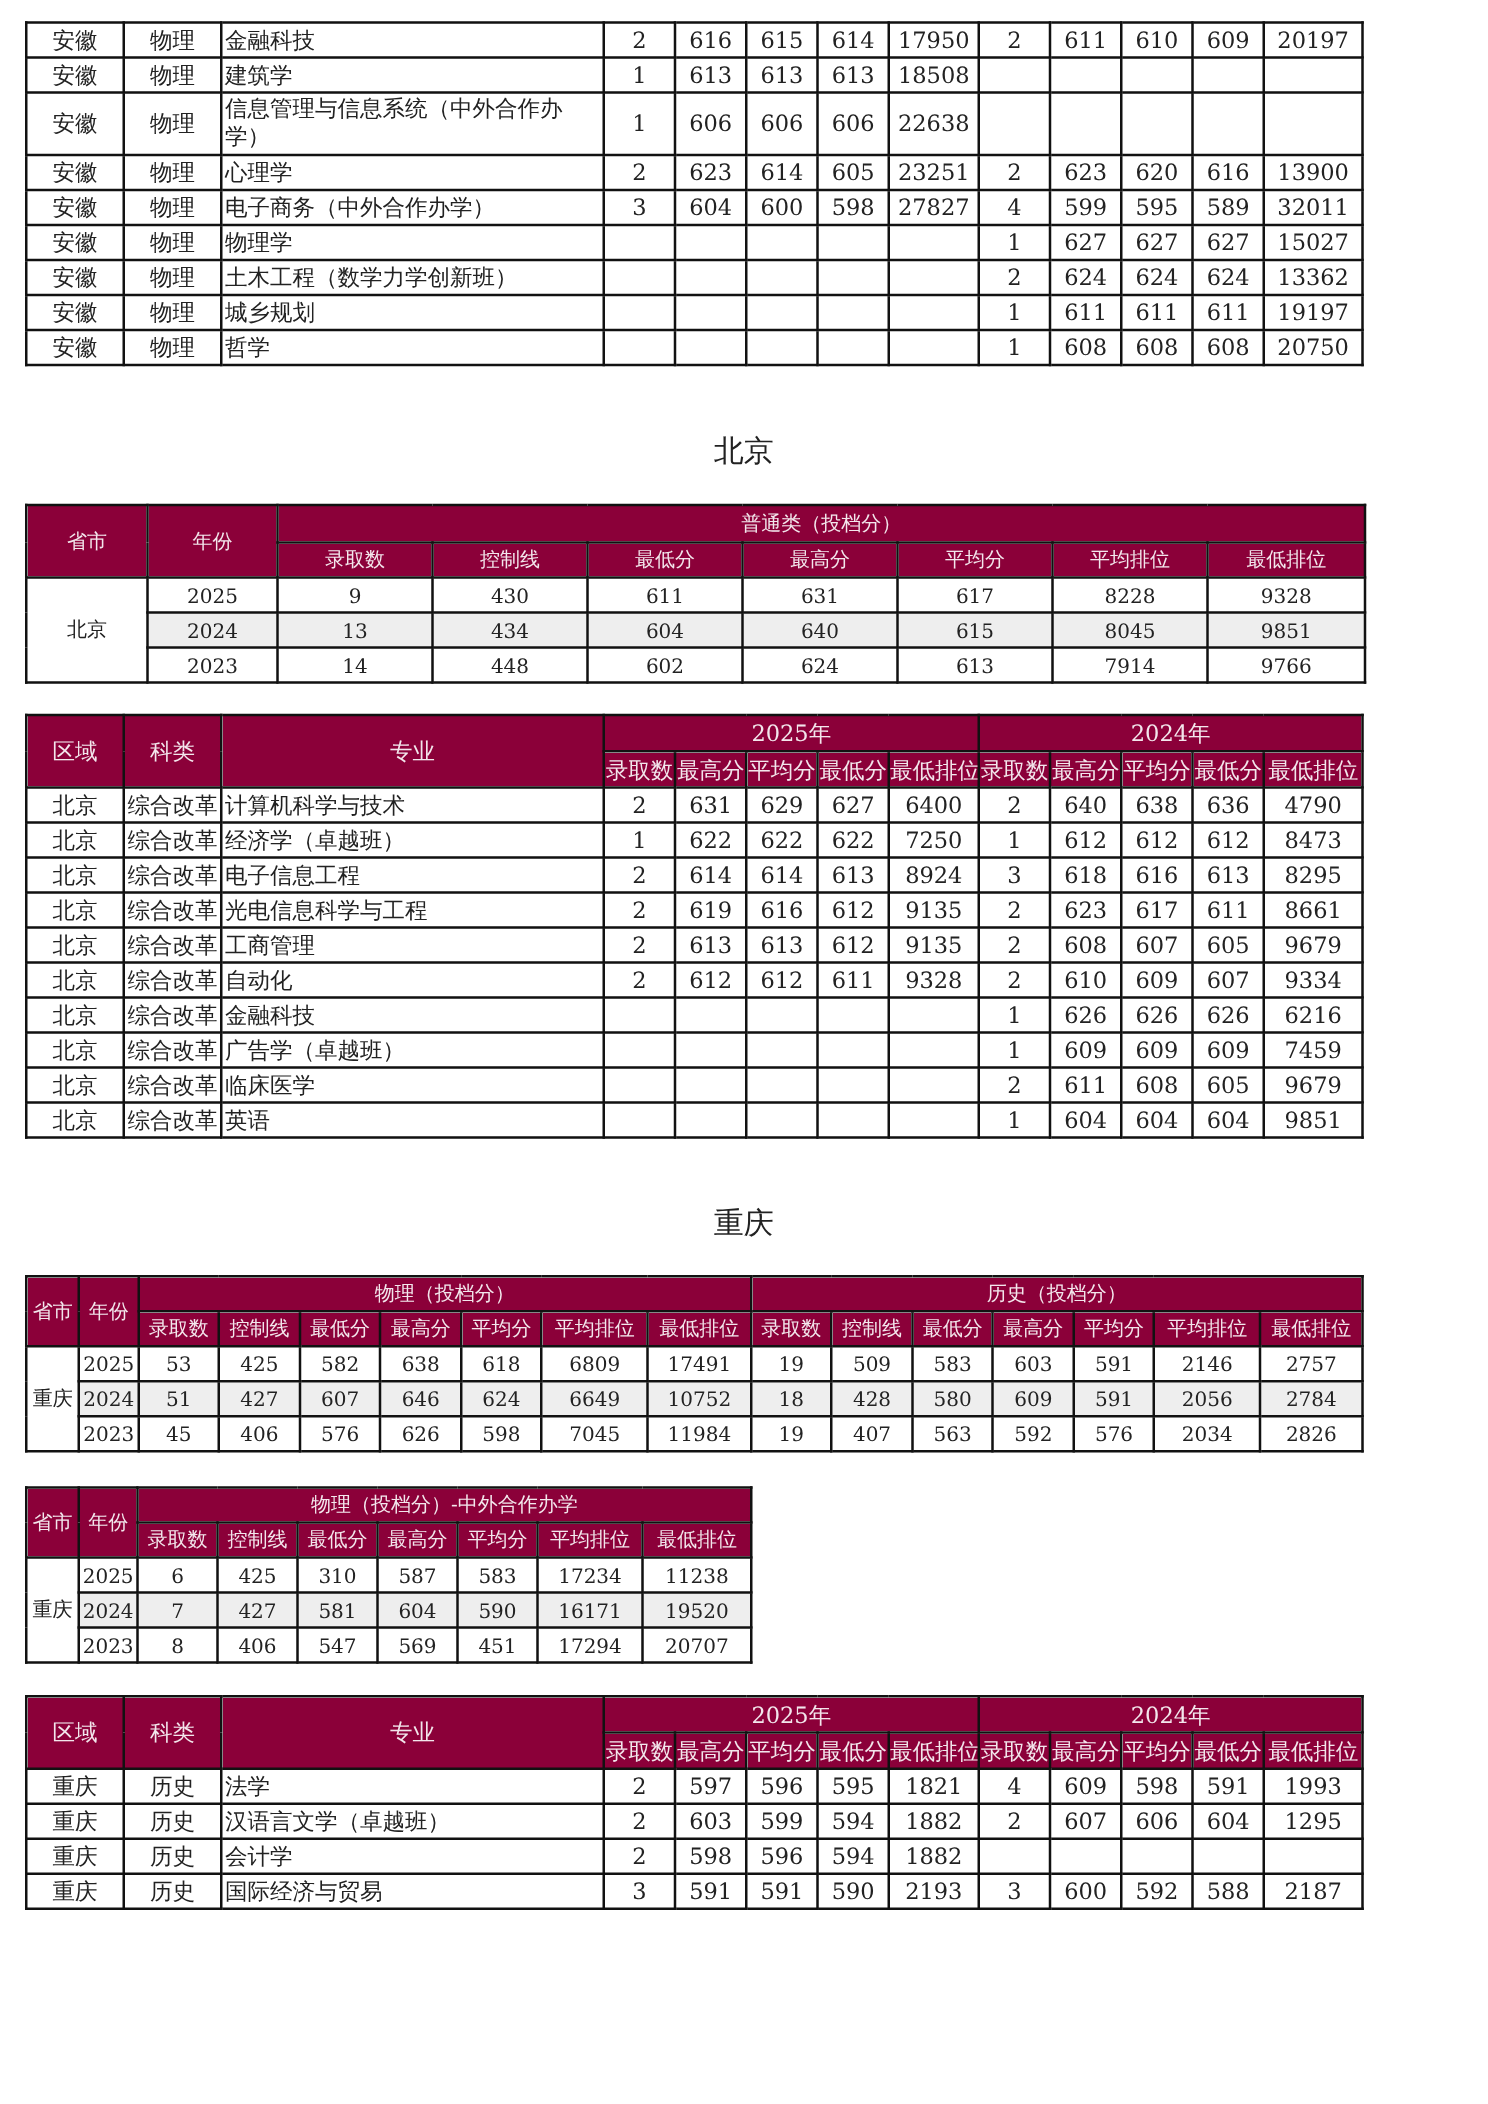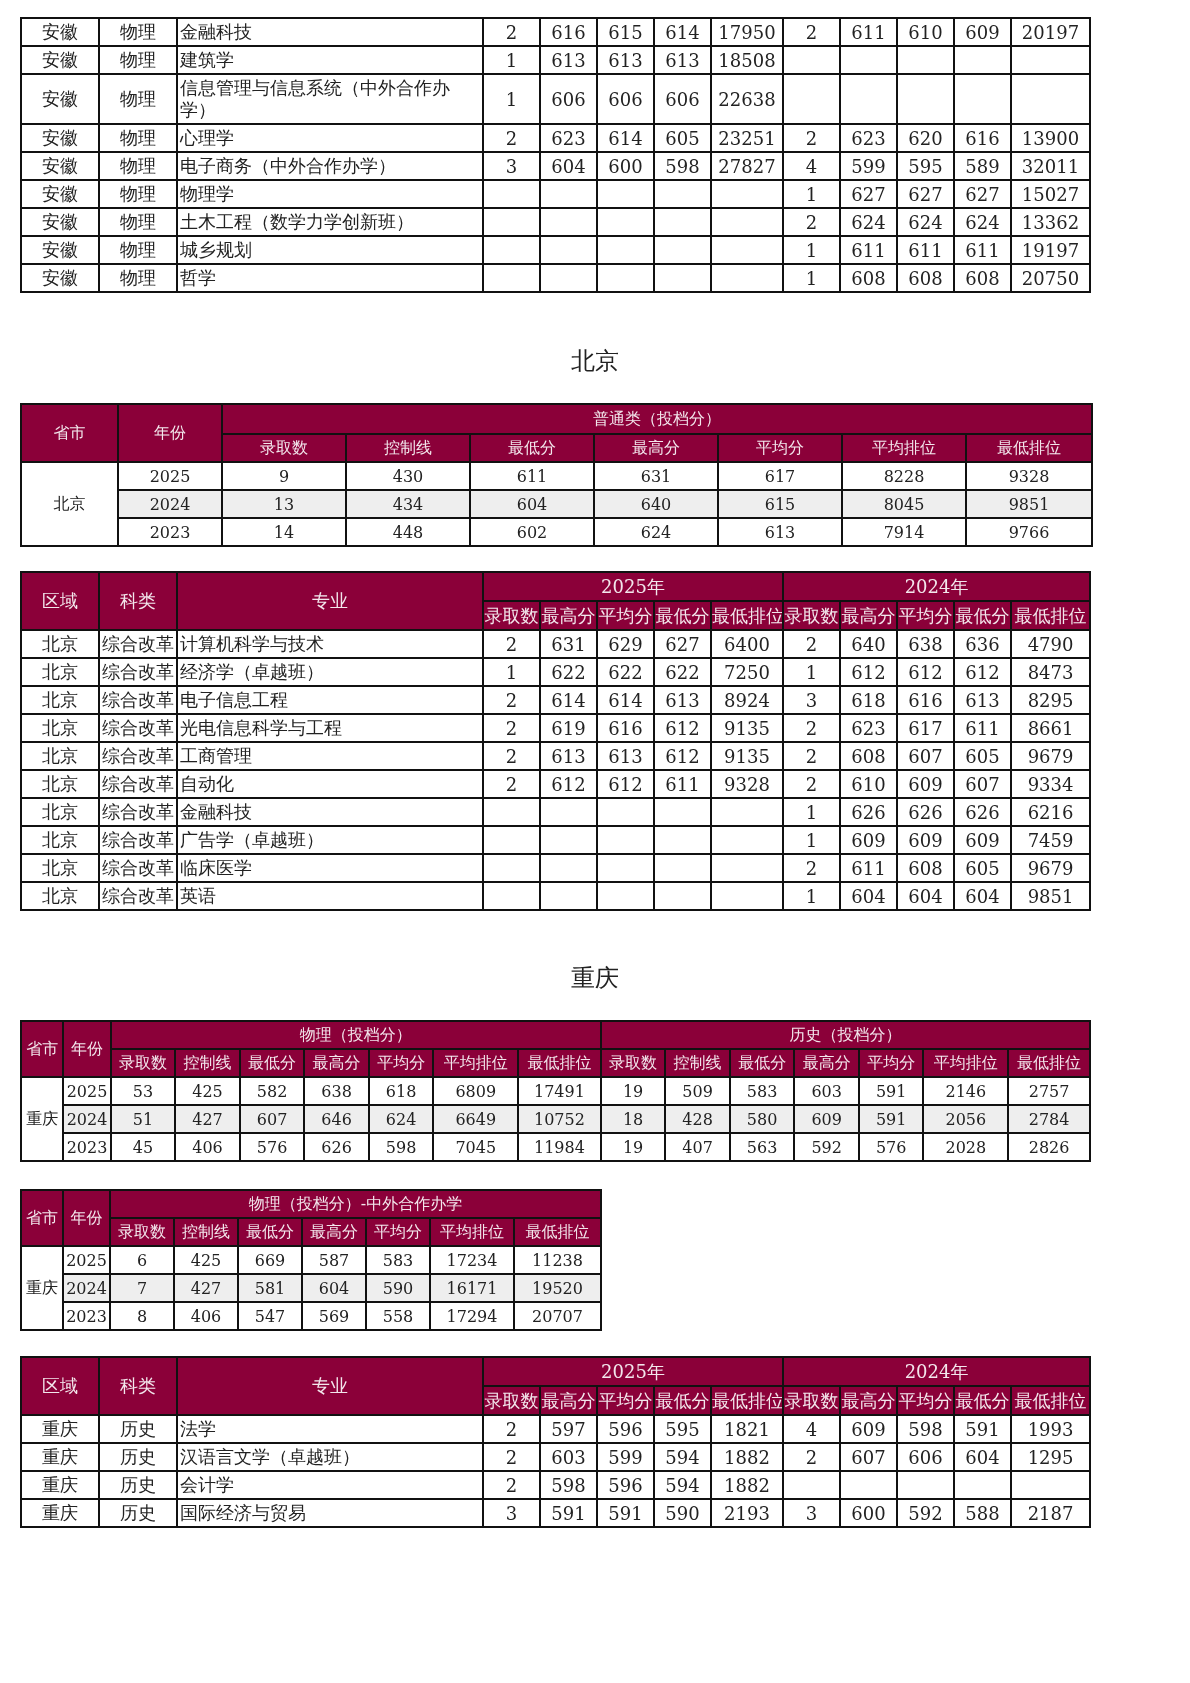--- a/index.html
+++ b/index.html
@@ -518,21 +518,21 @@
         <td class="g">576</td>
         <td class="g">626</td>
         <td class="g">598</td>
         <td class="g">7045</td>
         <td class="g">11984</td>
         <td class="g">19</td>
         <td class="g">407</td>
         <td class="g">563</td>
         <td class="g">592</td>
         <td class="g">576</td>
-        <td class="g">2028</td>
+        <td class="g">2034</td>
         <td class="g">2826</td>
       </tr>
     </tbody>
 </table>
 
 <table class="f17" style="left:20px; top:1189px; width:580px;">
   <colgroup>
     <col style="width:42px">
       <col style="width:47px">
     <col style="width:64px">
@@ -558,21 +558,21 @@
         <th>平均排位</th>
         <th>最低排位</th>
       </tr>
   </thead>
   <tbody id="cq-coop-body">
       <tr style="height: 28px;">
         <td rowspan="3">重庆</td>
         <td class="g">2025</td>
         <td class="g">6</td>
         <td class="g">425</td>
-        <td class="g">669</td>
+        <td class="g">310</td>
         <td class="g">587</td>
         <td class="g">583</td>
         <td class="g">17234</td>
         <td class="g">11238</td>
       </tr>
       <tr class="gray" style="height: 28px;">
         <td class="g">2024</td>
         <td class="g">7</td>
         <td class="g">427</td>
         <td class="g">581</td>
@@ -580,21 +580,21 @@
         <td class="g">590</td>
         <td class="g">16171</td>
         <td class="g">19520</td>
       </tr>
       <tr style="height: 28px;">
         <td class="g">2023</td>
         <td class="g">8</td>
         <td class="g">406</td>
         <td class="g">547</td>
         <td class="g">569</td>
-        <td class="g">558</td>
+        <td class="g">451</td>
         <td class="g">17294</td>
         <td class="g">20707</td>
       </tr>
     </tbody>
 </table>
 
 <table class="f19" style="left:20px; top:1356px; width:1071px;">
   <colgroup>
     <col style="width:78px">
       <col style="width:78px">

